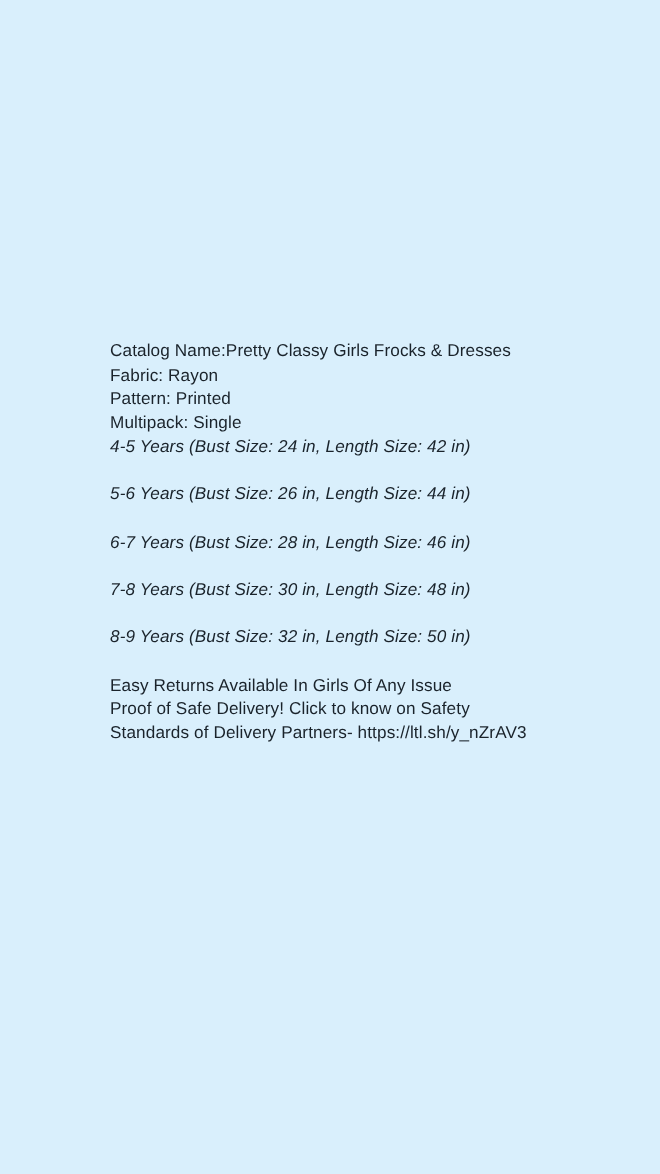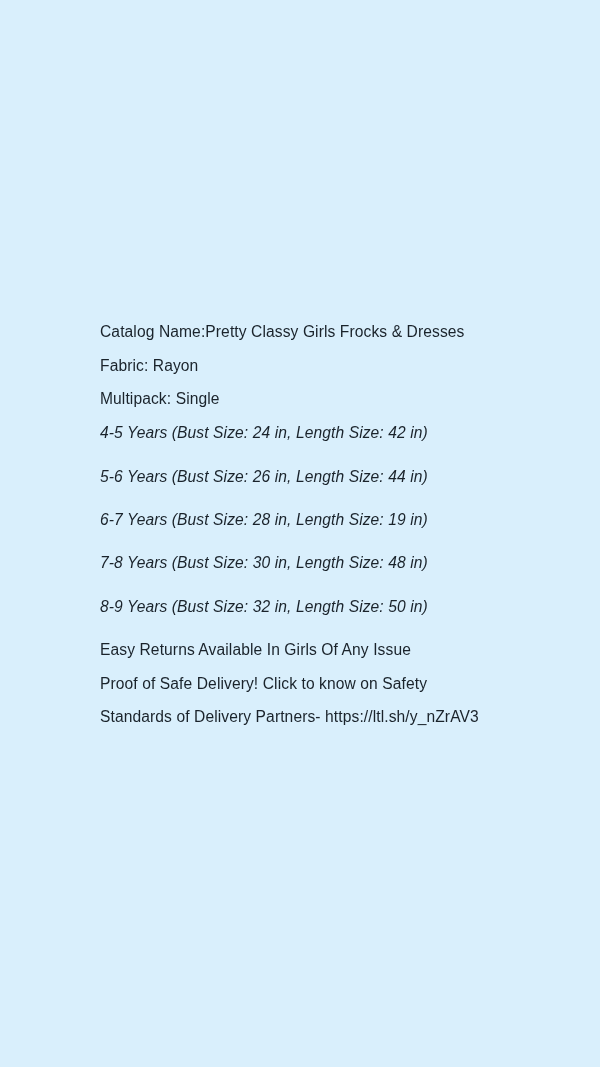--- a/index.html
+++ b/index.html
@@ -19,43 +19,43 @@
     left: 100px;
     top: 309px;
     width: 440px;
     font-size: 15.6px;
     line-height: 21.7px;
     letter-spacing: 0.1px;
     color: #1a232b;
   }
   .line {
     white-space: pre-line; 
-    margin-top: 12px;
   }
   .size-line {
     margin-bottom: 21.7px; 
     font-style: italic;
   }
   .link-text {
     color: inherit;
     text-decoration: none;
     cursor: pointer;
   }
 </style>
 </head>
 <body>
 
 <div class="text-block">
   <div class="line">Catalog Name:Pretty Classy Girls Frocks &amp; Dresses</div>
   <div class="line">Fabric: Rayon</div>
+  <div class="line">Pattern: Printed</div>
   <div class="line">Multipack: Single</div>
 
   <div class="line size-line">4-5 Years (Bust Size: 24 in, Length Size: 42 in)</div>
   <div class="line size-line">5-6 Years (Bust Size: 26 in, Length Size: 44 in)</div>
-  <div class="line size-line">6-7 Years (Bust Size: 28 in, Length Size: 19 in)</div>
+  <div class="line size-line">6-7 Years (Bust Size: 28 in, Length Size: 46 in)</div>
   <div class="line size-line">7-8 Years (Bust Size: 30 in, Length Size: 48 in)</div>
   <div class="line size-line">8-9 Years (Bust Size: 32 in, Length Size: 50 in)</div>
 
   <div>
     <div class="line">Easy Returns Available In Girls Of Any Issue</div>
     <div class="line">Proof of Safe Delivery! Click to know on Safety</div>
     <div class="line"><span>Standards of Delivery Partners- </span><span class="link-text">https://ltl.sh/y_nZrAV3</span></div>
   </div>
 </div>
 

